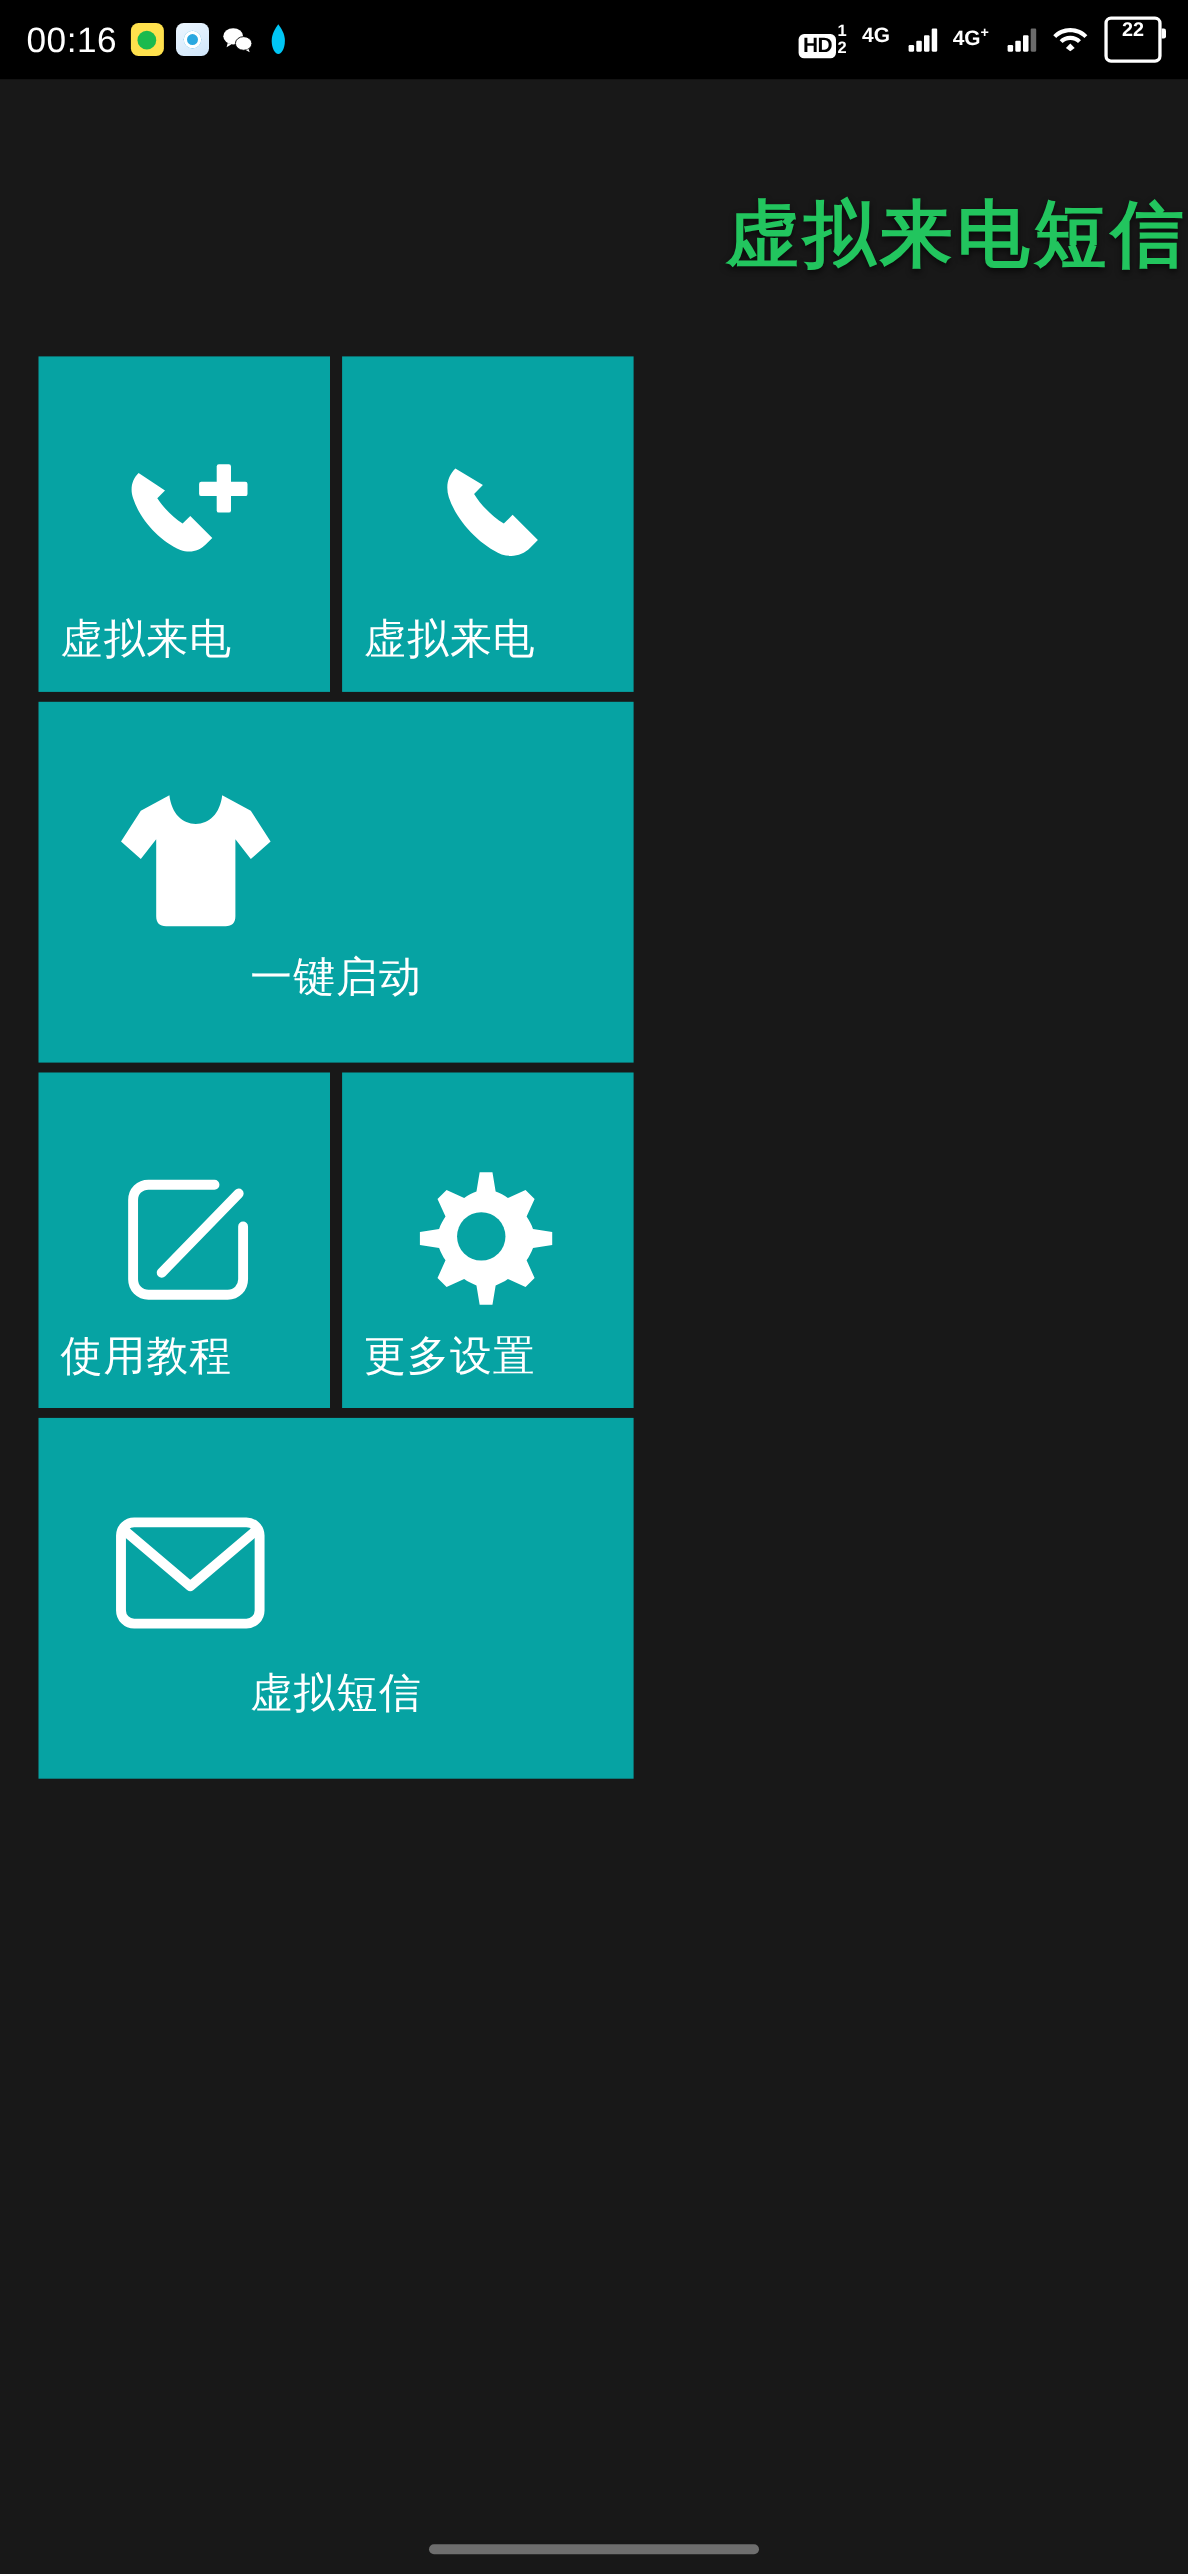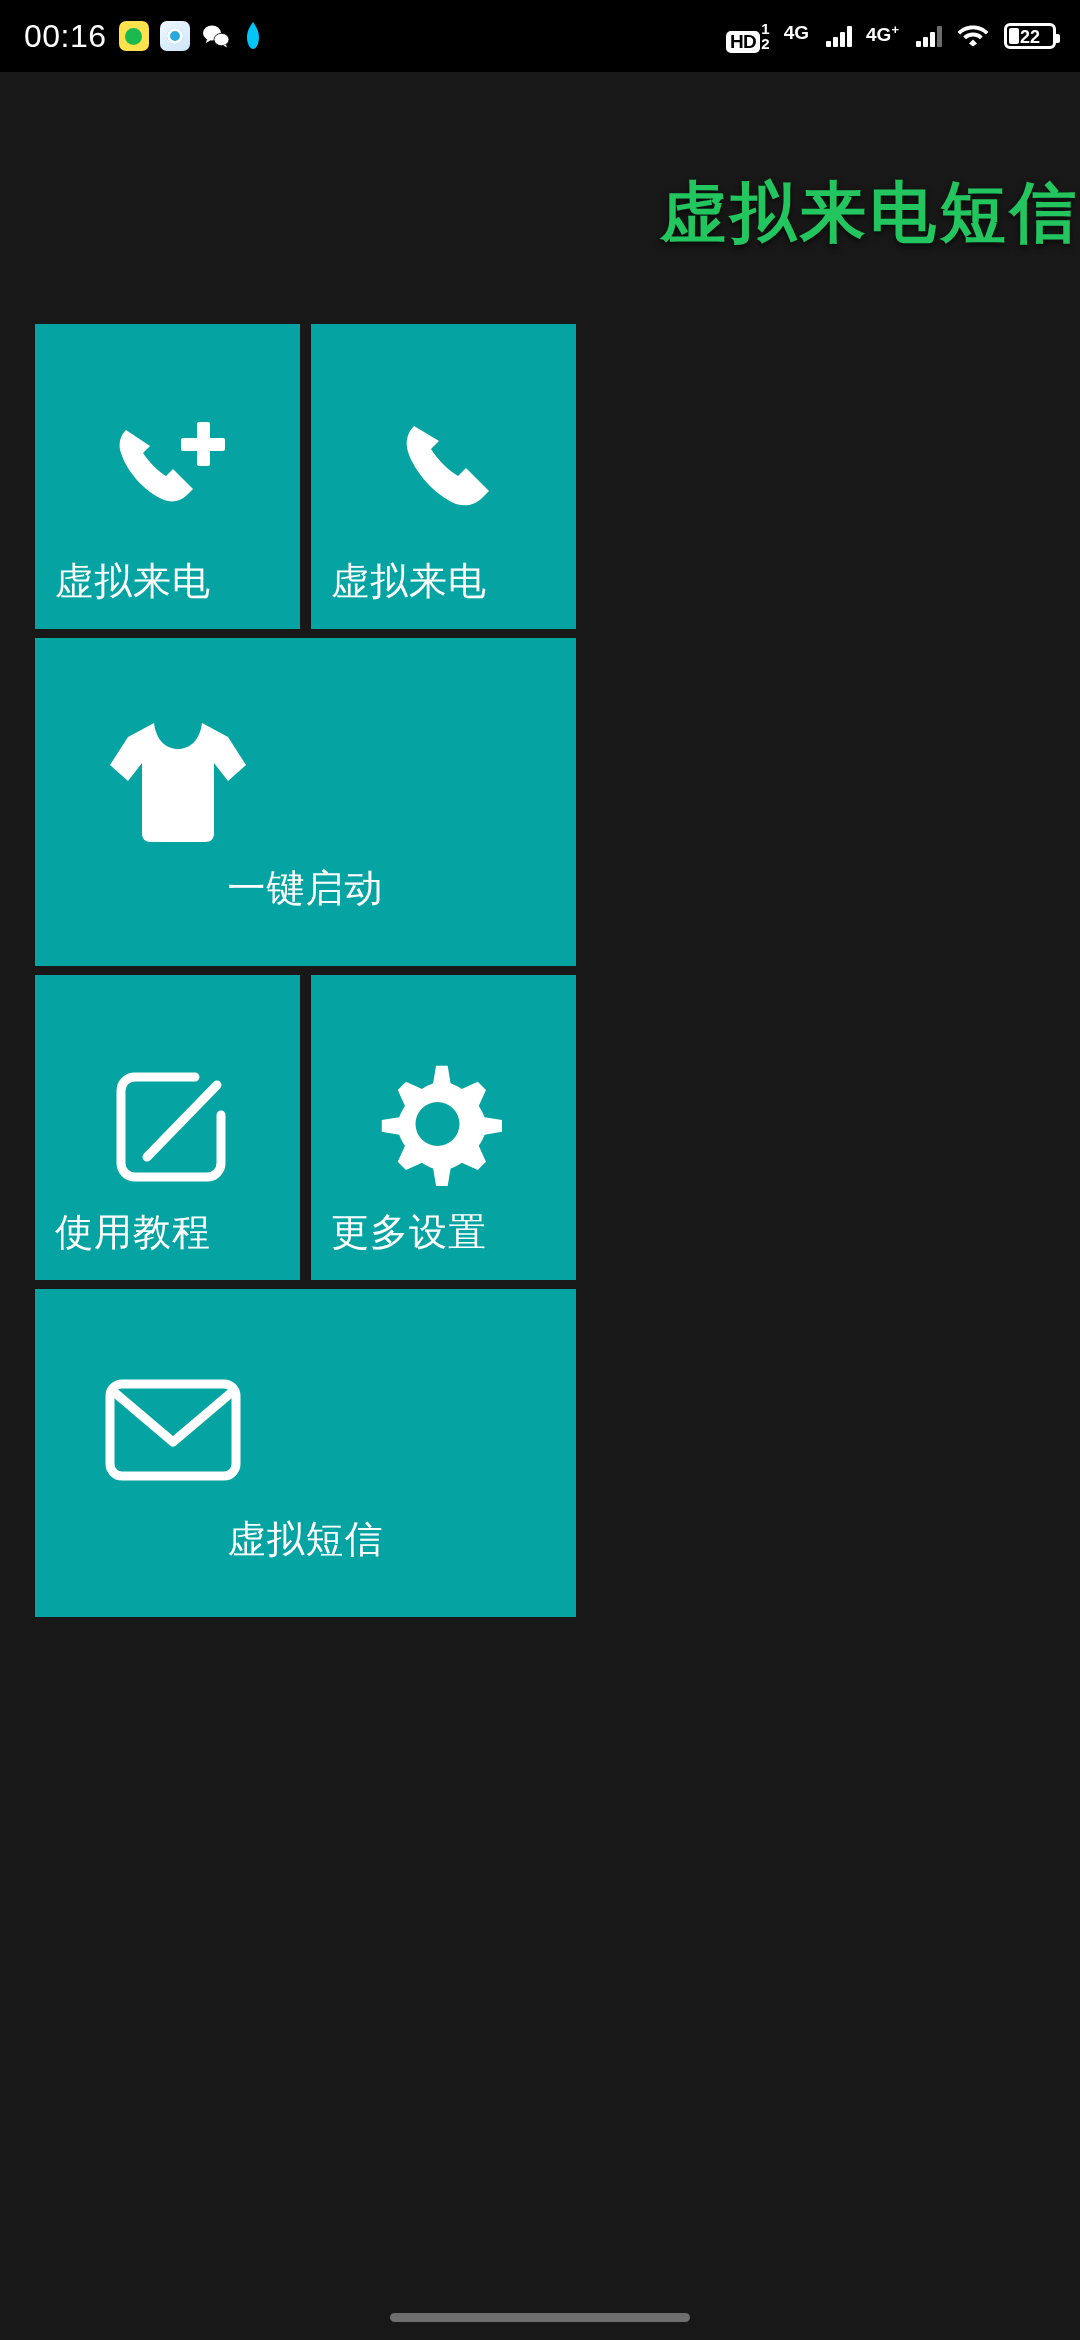--- a/index.html
+++ b/index.html
@@ -82,23 +82,23 @@
   .bars { display:flex; align-items:flex-end; gap:2px; height:22px; }
   .bars i { width:5px; background:#fff; display:block; border-radius:1px; }
   .bars i:nth-child(1){ height:6px; }
   .bars i:nth-child(2){ height:10px; }
   .bars i:nth-child(3){ height:15px; }
   .bars i:nth-child(4){ height:21px; }
   .bars.dim i:nth-child(4){ background:#6b6b6b; }
   .battery {
     width:52px; height:26px;
     border:3px solid #fff; border-radius:6px;
-    display:flex; align-items:flex-start;
+    display:flex; align-items:flex-end;
     position:relative;
-    padding:2px;
+    padding:18px;
   }
   .battery::after{
     content:""; position:absolute; right:-7px; top:8px;
     width:4px; height:9px; background:#fff; border-radius:0 2px 2px 0;
   }
   .bat-fill { background:#fff; height:100%; width:24%; border-radius:2px; }
   .bat-text {
     position:absolute; left:0; right:0; text-align:center;
     font-size:18px; font-weight:700; color:#fff;
     line-height:1;

